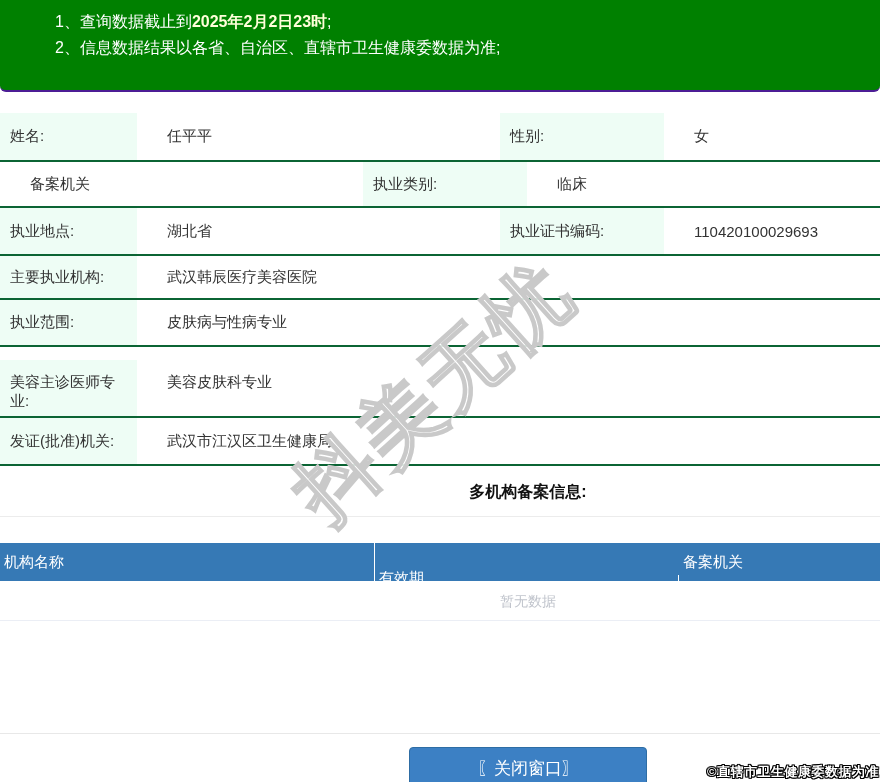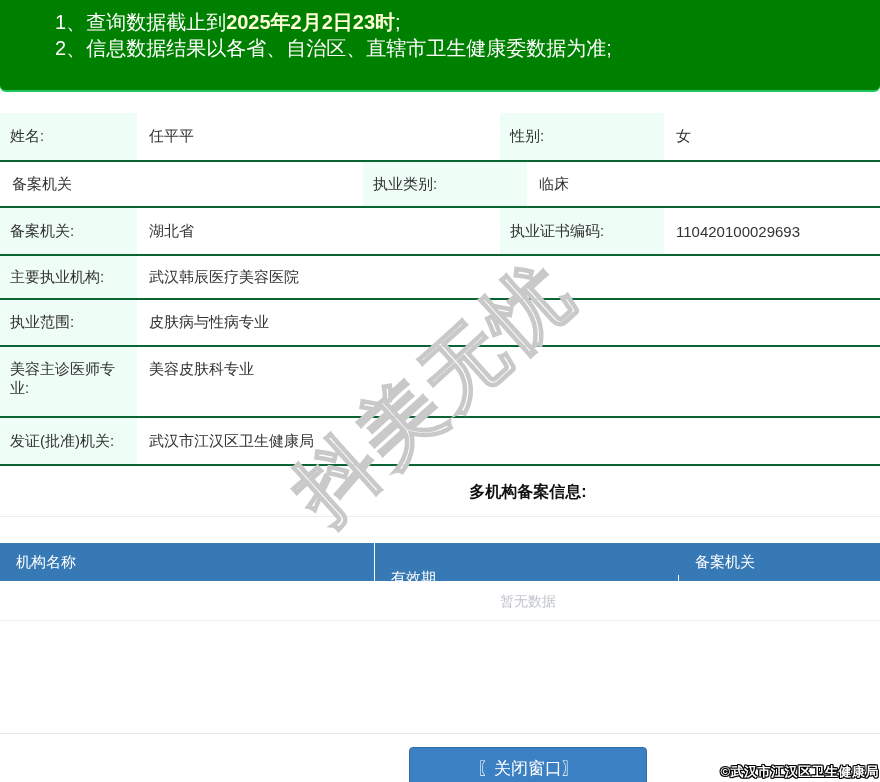--- a/index.html
+++ b/index.html
@@ -5,55 +5,55 @@
   * { margin:0; padding:0; box-sizing:border-box; }
   html,body { background:#fff; }
   body { font-family:"Liberation Sans", sans-serif; }
   .page {
     position:relative; width:880px; height:782px;
     overflow:hidden; background:#fff;
   }
   
   .banner {
     position:absolute; left:0; top:0; width:880px; height:92px;
-    background:#008000; border-bottom:2px solid #22c55e;
+    background:#008000; border-bottom:2px solid #4c1d95;
     border-radius:0 0 6px 6px;
-    color:#fff; font-size:20px; padding:9px 10px 0 55px;
+    color:#fff; font-size:16px; padding:9px 10px 0 55px;
   }
   .banner .line { line-height:26px; white-space:nowrap; }
   .banner .hl { font-weight:bold; color:#ffffd9; }
   
   .content { position:absolute; left:0; top:113px; width:1056px; }
   .info-row {
     display:flex; align-items:center;
     border-bottom:2px solid #0b6434;
     font-size:15px; color:#333;
   }
   .info-row .lab {
     background:#eefdf5; align-self:stretch; display:flex; align-items:center;
     padding-left:10px; white-space:pre-line;
   }
-  .info-row .val { padding-left:12px; }
+  .info-row .val { padding-left:30px; }
   .w-lab1 { width:137px; }
   .w-val1 { width:363px; }
   .w-lab2 { width:164px; }
   .w-val2 { flex:1; }
-  .row-top .lab, .row-top .val { align-items:flex-start; padding-top:13px; }
+  .row-top .lab, .row-top .val { align-items:flex-start; padding-top:13px;margin-top:13px; }
   .row-top { align-items:flex-start; }
   
   .section-title {
     width:1056px; height:51px; line-height:51px; text-align:center;
     font-size:16px; font-weight:bold; color:#111;
     border-bottom:1px solid #ececec;
   }
   .spacer { height:26px; }
   .blue-header { display:flex; width:1056px; height:38px; background:#3679b5; }
   .blue-header .cell {
     color:#fff; font-size:15px; display:flex; align-items:center;
-    padding-left:16px; border-right:1px solid #fff;
+    padding-left:4px; border-right:1px solid #fff;
   }
   .bh-c1 { width:375px; }
   .bh-c2 { width:304px;margin-top:32px; }
   .bh-c3 { flex:1; border-right:none !important; }
   .empty-row {
     width:1056px; height:40px; line-height:40px; text-align:center;
     color:#c0c4cc; font-size:14px; border-bottom:1px solid #ebeef5;
   }
   
   .footer-line { position:absolute; left:0; top:733px; width:880px; border-top:1px solid #e8e8e8; }
@@ -98,21 +98,21 @@
         <div class="val w-val1">任平平</div>
         <div class="lab w-lab2">性别:</div>
         <div class="val w-val2">女</div>
       </div>
       <div class="info-row" style="height:46px">
         <div class="val w-val1">备案机关</div>
         <div class="lab w-lab2">执业类别:</div>
         <div class="val w-val2">临床</div>
       </div>
       <div class="info-row" style="height:48px">
-        <div class="lab w-lab1">备案机关:</div>
+        <div class="lab w-lab1">执业地点:</div>
         <div class="val w-val1">湖北省</div>
         <div class="lab w-lab2">执业证书编码:</div>
         <div class="val w-val2">110420100029693</div>
       </div>
       <div class="info-row" style="height:44px">
         <div class="lab w-lab1">主要执业机构:</div>
         <div class="val w-val2">武汉韩辰医疗美容医院</div>
       </div>
       <div class="info-row" style="height:47px">
         <div class="lab w-lab1">执业范围:</div>
@@ -135,17 +135,17 @@
       <div class="cell bh-c1">机构名称</div>
       <div class="cell bh-c2">有效期</div>
       <div class="cell bh-c3">备案机关</div>
     </div>
     <div class="empty-row">暂无数据</div>
 
   </div>
 
   <div class="footer-line"></div>
   <div class="close-btn">〖关闭窗口〗</div>
-  <div class="uploader-mark">©武汉市江汉区卫生健康局</div>
+  <div class="uploader-mark">©直辖市卫生健康委数据为准</div>
 
   <div class="diag-watermark">抖美无忧</div>
 
 </div>
 
 </body></html>

